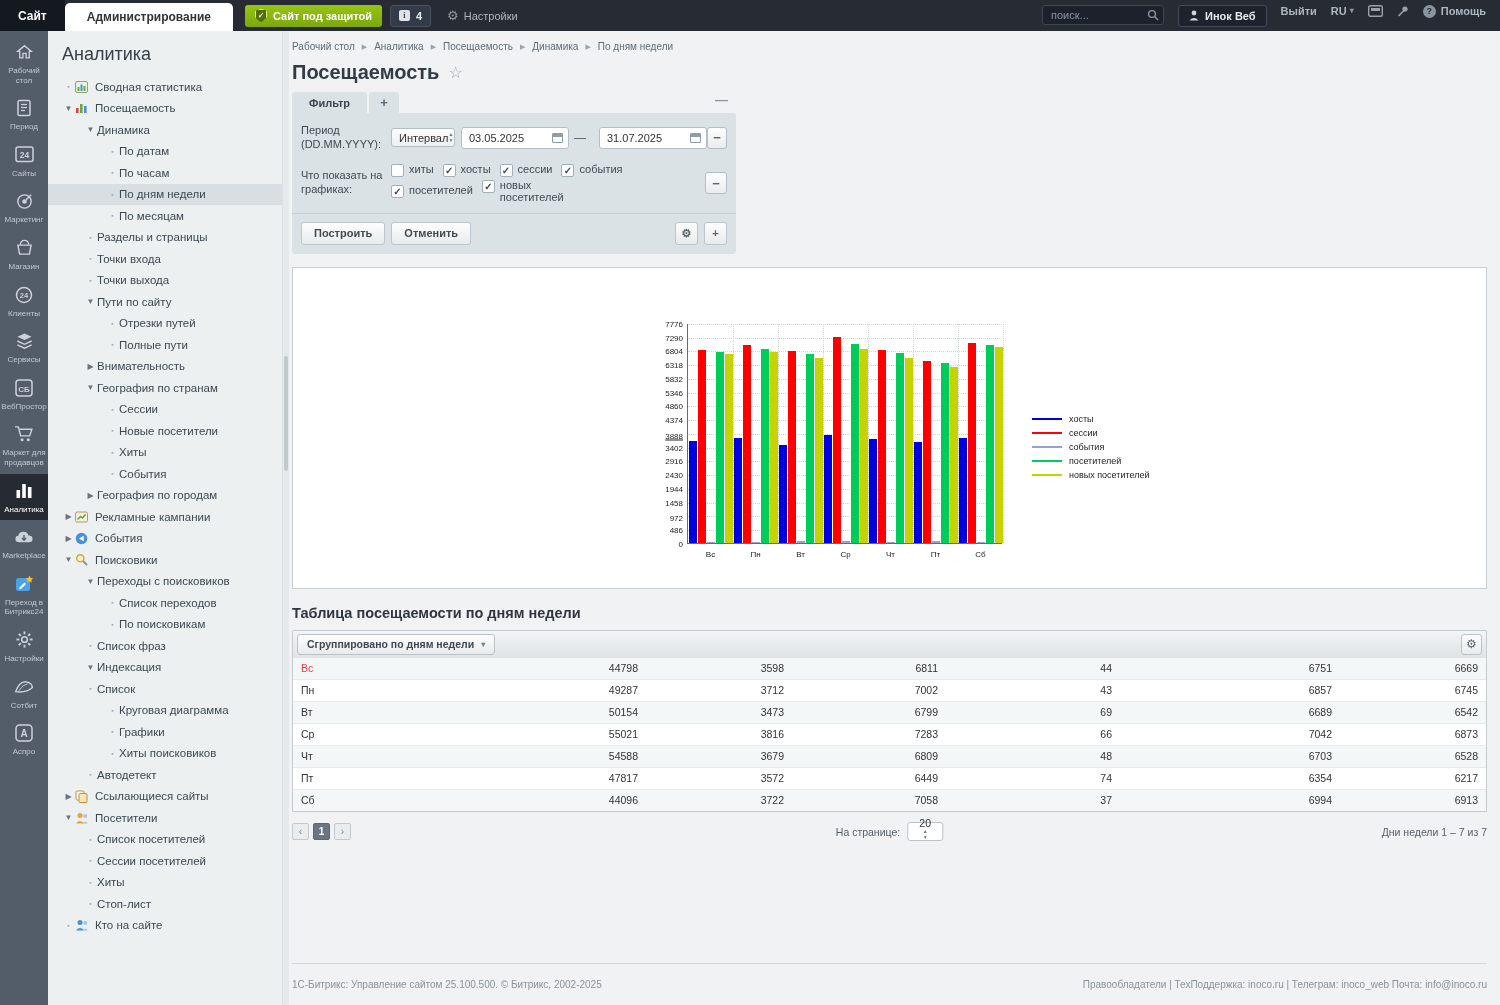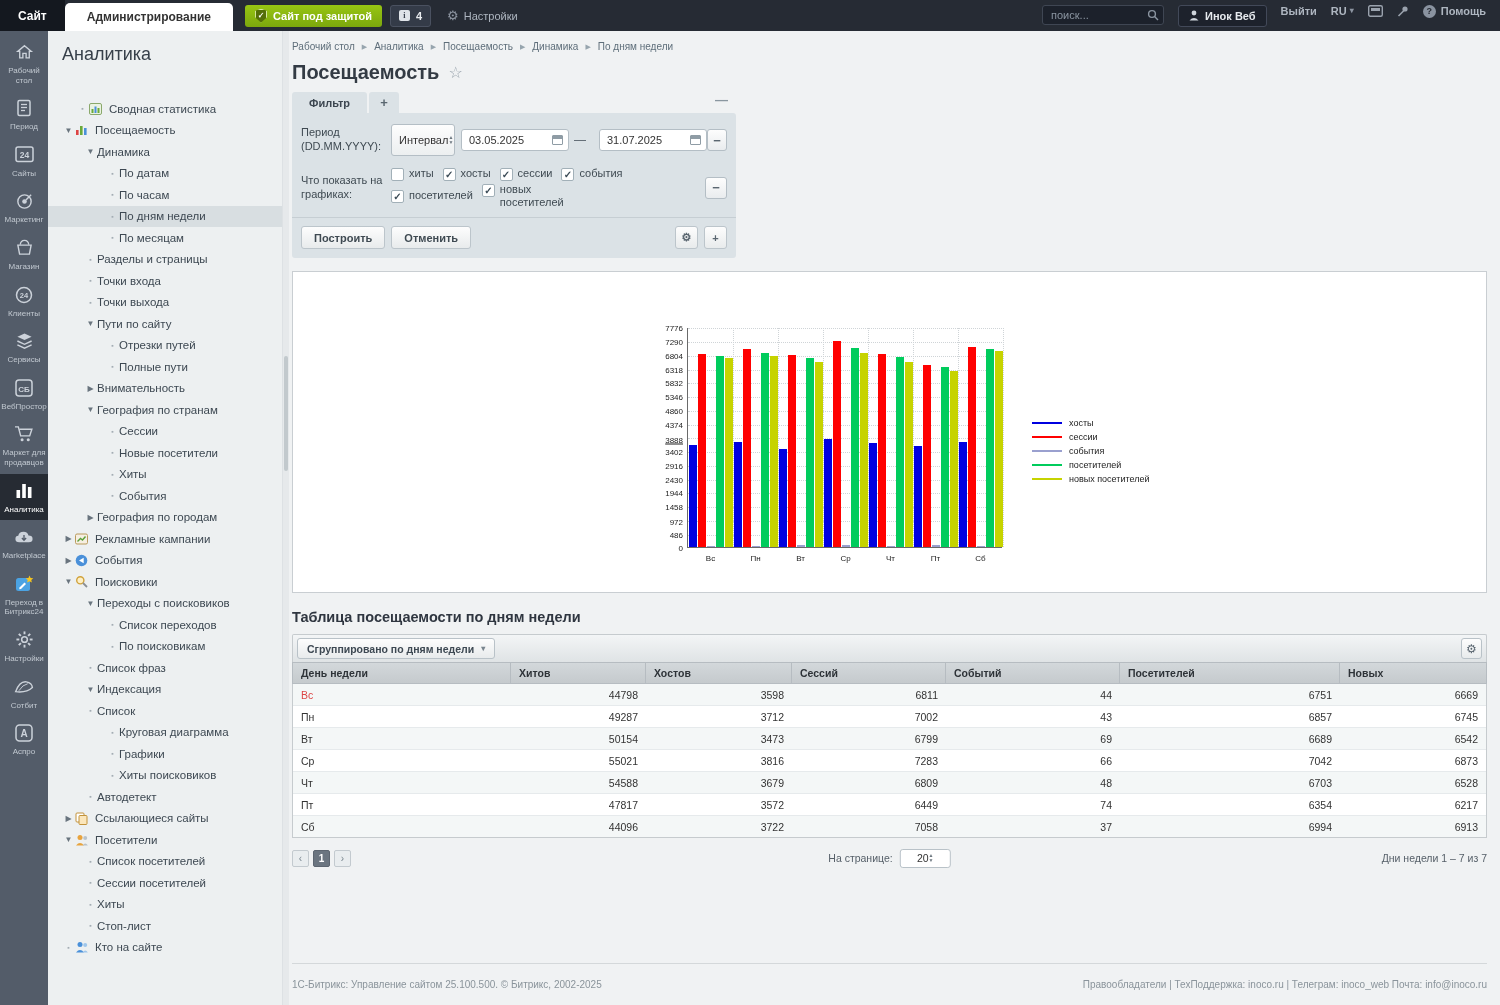--- a/index.html
+++ b/index.html
@@ -87,21 +87,21 @@
   .f-tab { background:#dbe2e6; border-radius:3px 3px 0 0; padding:0 17px; height:21px;
            display:flex; align-items:center; font-size:11px; font-weight:bold; color:#3c4650; }
   .f-tab-add { background:#dbe2e6; border-radius:3px 3px 0 0; margin-left:2px; width:30px; height:21px;
                display:flex; align-items:center; justify-content:center; color:#5a6770;
                font-size:13px; font-weight:bold; }
   .f-collapse { position:absolute; right:8px; top:0; color:#8a97a0; font-size:13px;
                 font-weight:bold; cursor:pointer; }
   .f-body { background:#dbe2e6; border-radius:0 3px 3px 3px; padding:7px 9px 0; }
   .f-row { display:flex; align-items:center; padding:4px 0 7px; }
   .f-label { width:90px; font-size:11px; color:#3f4a52; line-height:1.25; flex:none; }
-  .f-select { width:64px; height:32px; background:linear-gradient(#fdfdfd,#eceff0);
+  .f-select { width:64px; height:19px; background:linear-gradient(#fdfdfd,#eceff0);
               border:1px solid #b4bec5; border-radius:3px; display:flex; align-items:center;
               font-size:11px; color:#333; padding:0 4px 0 7px; justify-content:space-between; }
   .spin { display:flex; flex-direction:column; font-size:5px; color:#6d7880; line-height:1.1; }
   .f-date { position:relative; margin-left:6px; }
   .f-date input { width:108px; height:22px; border:1px solid #b4bec5; border-radius:3px;
                   font-size:11px; color:#333; padding:0 24px 0 7px; background:#fff;
                   font-family:"Liberation Sans", sans-serif; }
   .cal-ico { position:absolute; right:6px; top:6px; width:11px; height:10px;
              border:1px solid #8f9ca5; border-radius:1px; }
   .cal-ico:before { content:""; position:absolute; left:0; right:0; top:0; height:3px; background:#8f9ca5; }
@@ -170,23 +170,23 @@
   .t-row .cell.day.sun { color:#dd4444; }
 
   
   .pager { margin-top:10px; position:relative; height:20px; display:flex; align-items:center; }
   .pg-btn { width:17px; height:17px; border:1px solid #c3cacf; border-radius:2px; background:#e9edef;
             color:#7a868f; font-size:10px; display:flex; align-items:center; justify-content:center;
             margin-right:4px; cursor:pointer; }
   .pg-btn.cur { background:#6b7580; border-color:#5d6671; color:#fff; font-weight:bold; }
   .pg-center { position:absolute; left:50%; transform:translateX(-50%); display:flex;
                align-items:center; gap:7px; font-size:10.5px; color:#555f68; }
-  .pg-select { width:51px; height:19px; background:#fff; border:1px solid #b9c2c8; border-radius:3px;
-               display:flex; align-items:center; justify-content:center; padding:0 4px;
-               font-size:10.5px; color:#333; }
+  .pg-select { width:36px; height:19px; background:#fff; border:1px solid #b9c2c8; border-radius:3px;
+               display:flex; align-items:center; justify-content:flex-end; padding:0 4px;
+               font-size:10.5px; color:#333;flex-direction:column; }
   .pg-range { margin-left:auto; font-size:10.5px; color:#555f68; }
 
   
   .footer { position:absolute; left:3px; right:13px; bottom:0; height:42px;
             border-top:1px solid #d4d8da; display:flex; align-items:center;
             justify-content:space-between; font-size:10px; color:#8a949b; }
 </style>
 </head>
 <body>
 
@@ -391,21 +391,21 @@
             <text x="9" y="13" font-size="10" font-weight="bold" fill="#ccd2da" text-anchor="middle" font-family="Liberation Sans,sans-serif">A</text>
           </svg>
         </span>
         <span class="rail-label">Аспро</span>
       </div>
     </div>
 
   <div class="menu">
     <div class="menu-title">Аналитика</div>
     <div id="menu-items">
-        <div class="m-item" style="padding-left: 28px; margin-top: 22px;">
+        <div class="m-item" style="padding-left: 14px;">
           <span class="m-marker">
             <span class="leaf">▪</span>
           </span>
           <span class="m-ico">
             <svg width="13" height="12" viewBox="0 0 13 12">
               <rect x="0.5" y="0.5" width="12" height="11" rx="1.5" fill="#eaf3e2" stroke="#8aa86b"></rect>
               <rect x="2.5" y="6" width="2" height="4" fill="#6aaa3a"></rect>
               <rect x="5.5" y="3.5" width="2" height="6.5" fill="#4a90d9"></rect>
               <rect x="8.5" y="5" width="2" height="5" fill="#6aaa3a"></rect>
             </svg>
@@ -882,29 +882,20 @@
     </div>
 
     <div class="tbl-title">Таблица посещаемости по дням недели</div>
     <div class="grid-toolbar">
       <div class="btn-group">
         <span>Сгруппировано по дням недели</span>
         <span class="caret">▾</span>
       </div>
       <div class="gear-sq">⚙</div>
     </div>
-    <div class="t-head" id="t-head">
-        <div class="cell">День недели</div>
-        <div class="cell">Хитов</div>
-        <div class="cell">Хостов</div>
-        <div class="cell">Сессий</div>
-        <div class="cell">Событий</div>
-        <div class="cell">Посетителей</div>
-        <div class="cell">Новых</div>
-      </div>
     <div class="t-body" id="t-body">
         <div class="t-row">
           <div class="cell day sun">Вс</div>
           <div class="cell">44798</div>
           <div class="cell">3598</div>
           <div class="cell">6811</div>
           <div class="cell">44</div>
           <div class="cell">6751</div>
           <div class="cell">6669</div>
         </div>

